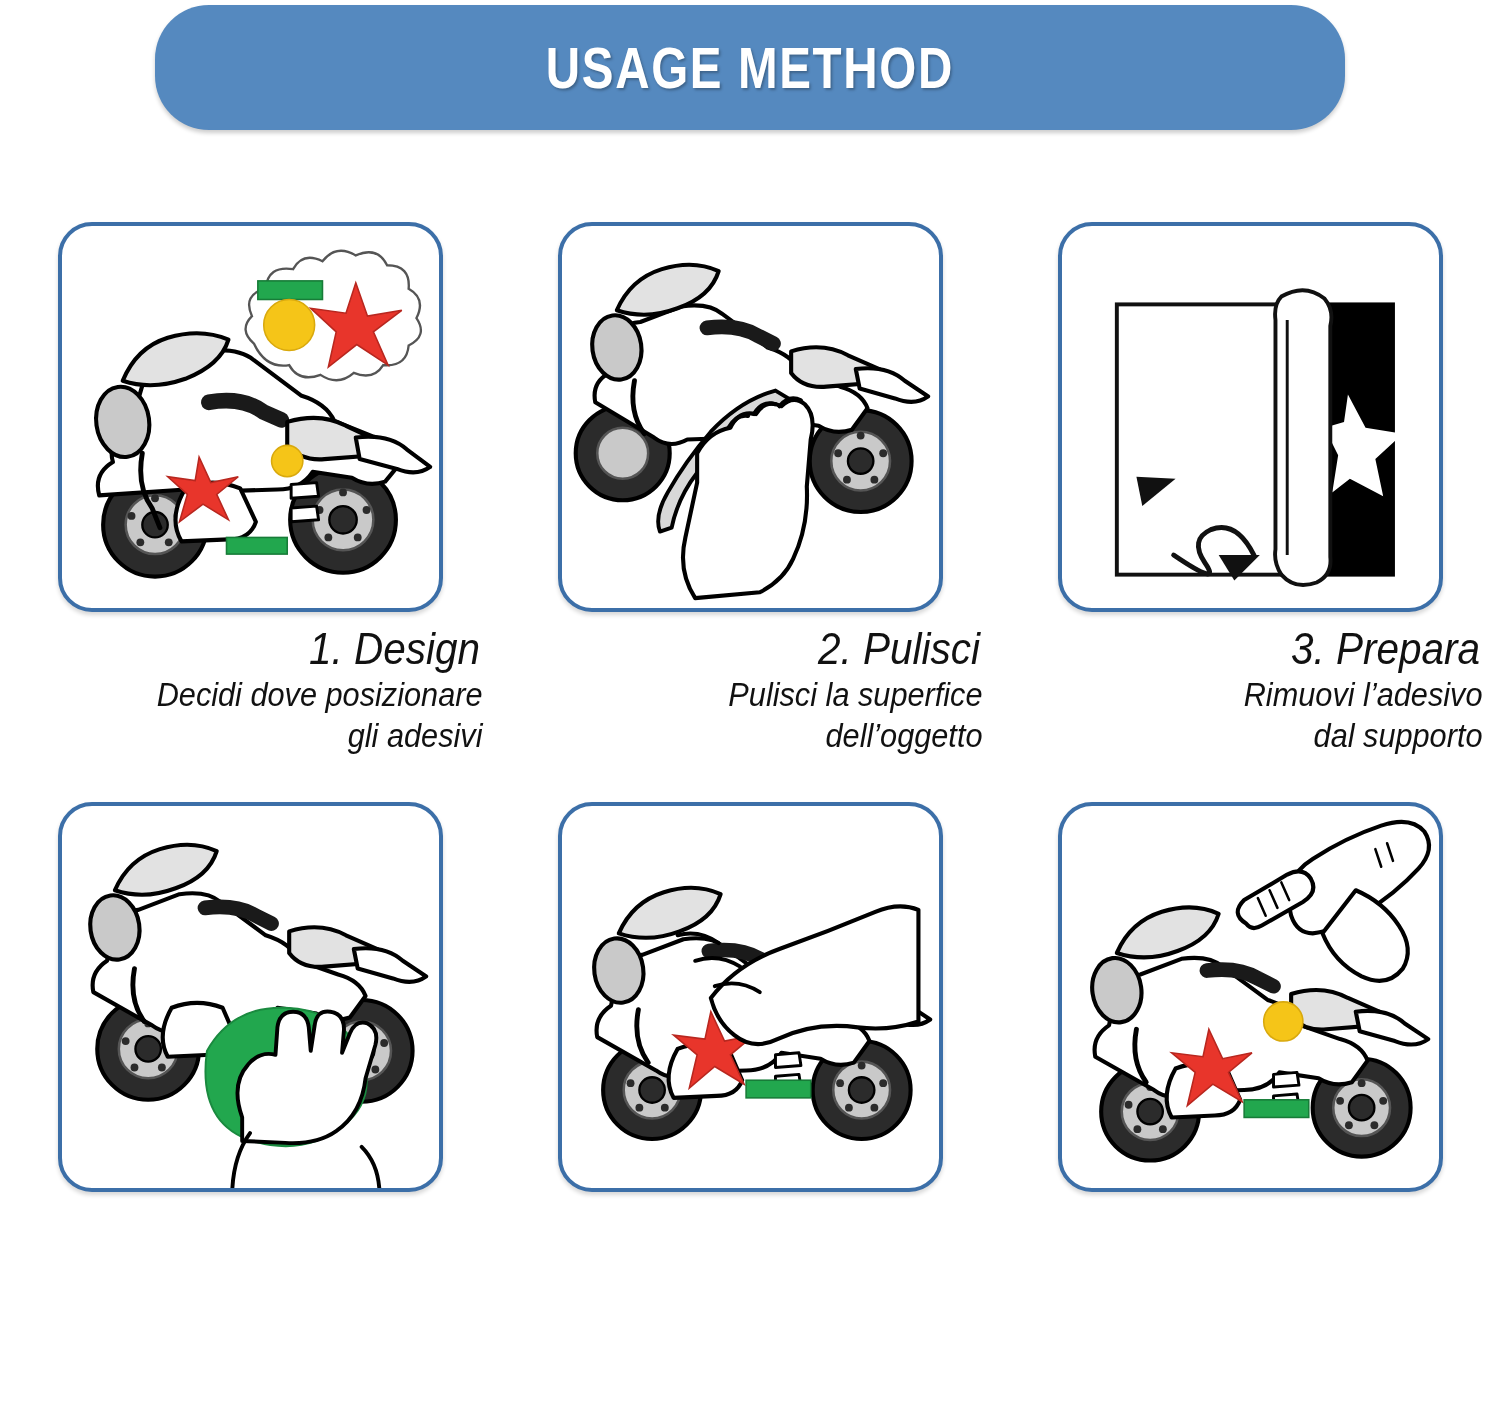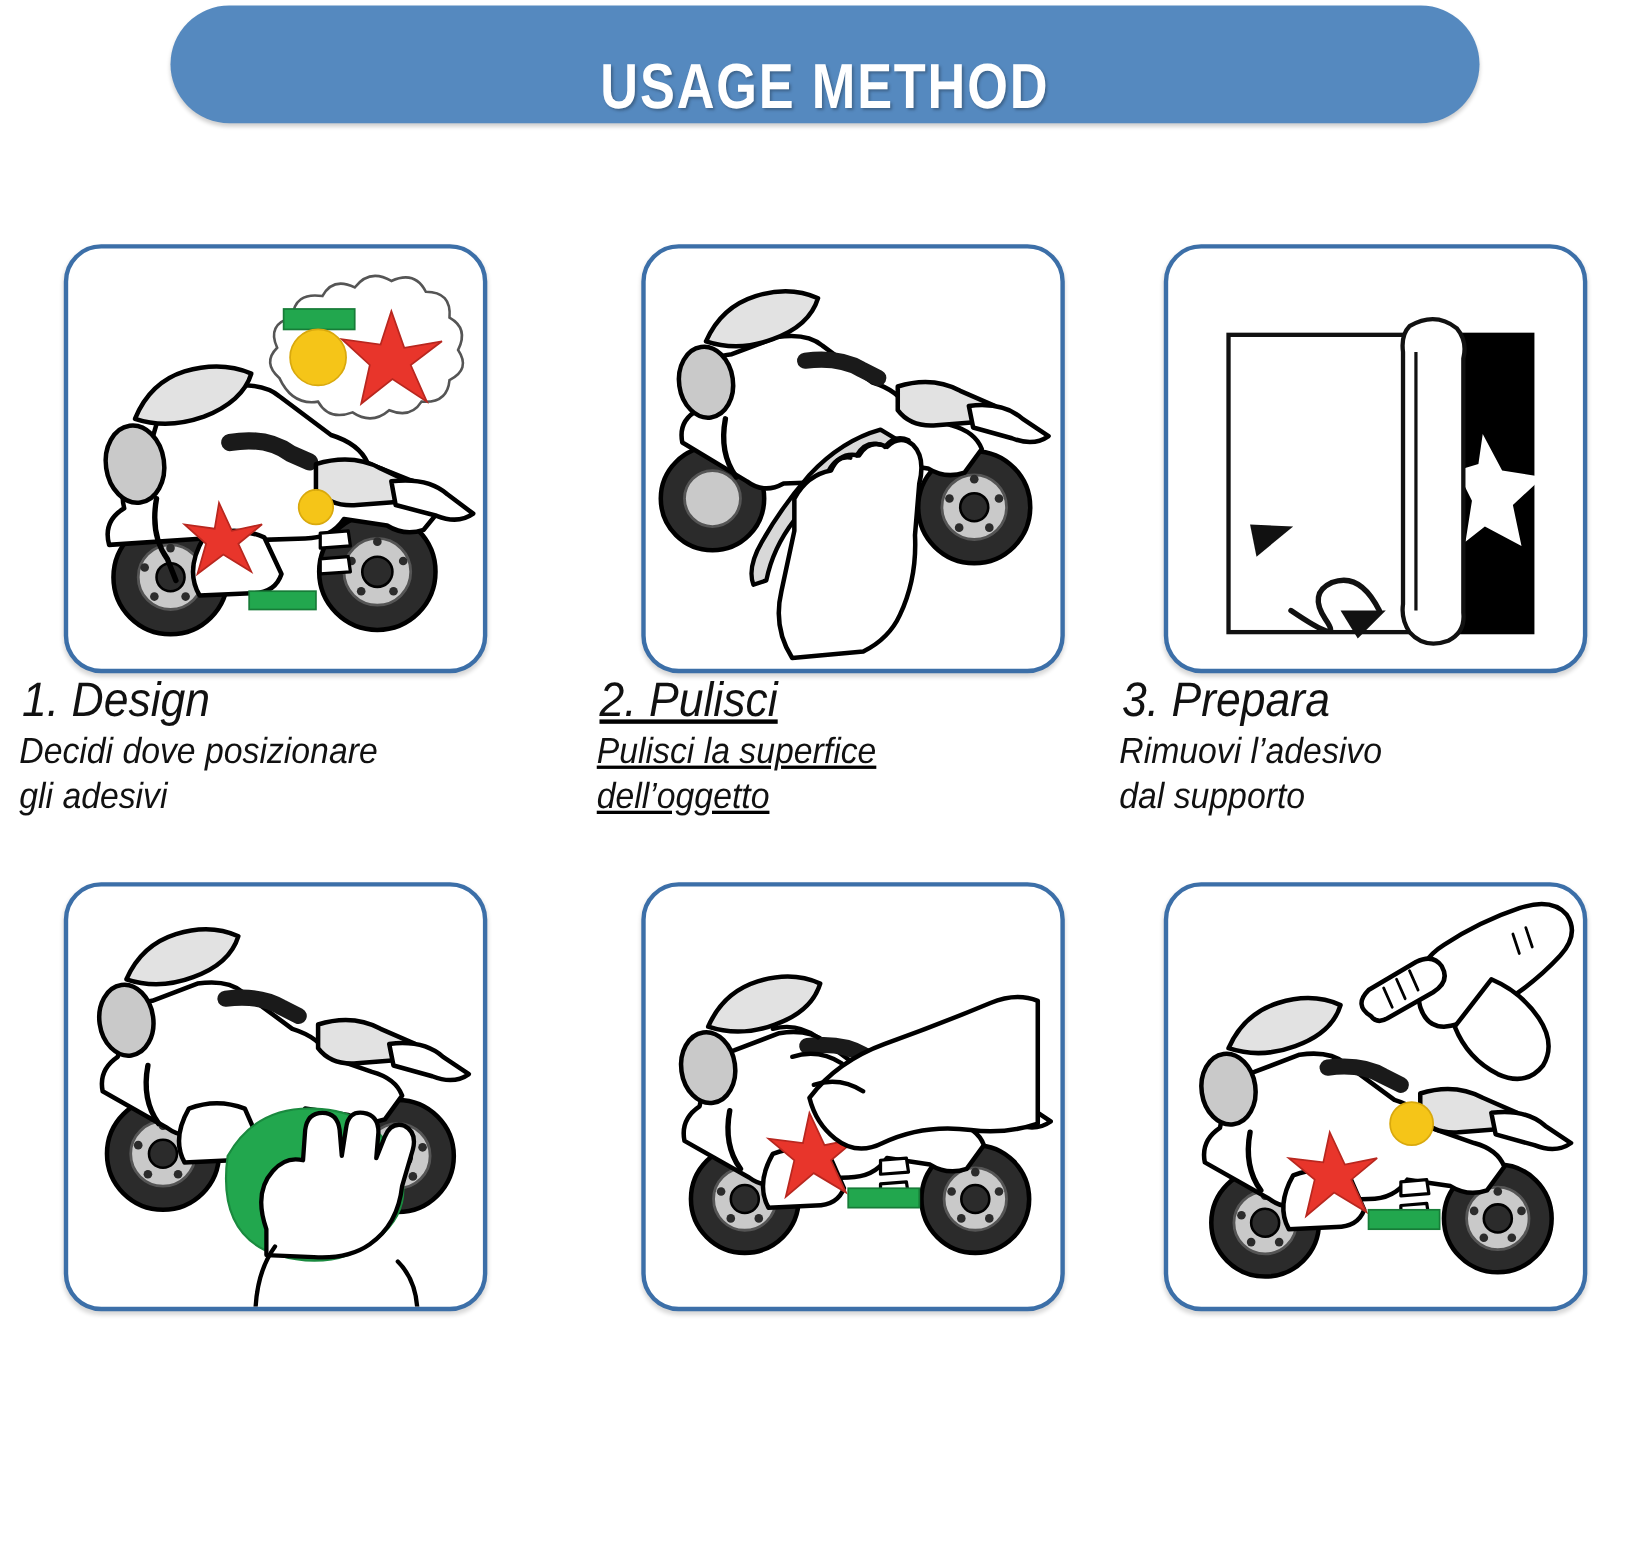--- a/index.html
+++ b/index.html
@@ -14,26 +14,26 @@
     overflow: hidden;
     position: relative;
   }
 
   
   #header-banner {
     position: absolute;
     left: 155px;
     top: 5px;
     width: 1190px;
-    height: 107px;
+    height: 125px;
     background: #5589BF;
     border-radius: 54px;
     box-shadow: 0 3px 4px rgba(0,0,0,0.20);
     display: flex;
-    align-items: flex-end;
+    align-items: center;
     justify-content: center;
   }
   #header-title {
     color: #ffffff;
     font-family: "Liberation Sans Narrow", "Liberation Sans", sans-serif;
     font-weight: bold;
     font-size: 58px;
     letter-spacing: 2px;
     transform: scaleX(0.82);
     text-shadow: 2px 2px 3px rgba(0,0,0,0.28);
@@ -46,21 +46,21 @@
     left: 0;
     top: 200px;
     width: 1500px;
     height: 1205px;
   }
   .step-cell {
     position: absolute;
     width: 500px;
   }
   .step-col-1 { left: 0px; }
-  .step-col-2 { left: 525px; text-decoration: underline; }
+  .step-col-2 { left: 500px; }
   .step-col-3 { left: 1000px; }
   .step-row-1 { top: 0px; }
   .step-row-2 { top: 580px; }
 
   .panel-frame {
     position: relative;
     margin: 22px auto 0 auto;
     width: 385px;
     height: 390px;
     border: 4px solid #3C6FA8;
@@ -72,21 +72,22 @@
   }
   .panel-frame svg {
     display: block;
     width: 100%;
     height: 100%;
   }
 
   
   .caption-block {
     width: 500px;
-    text-align: left;
+    text-align: right;
+    margin-top: 12px;
   }
   .step-title {
     font-family: "Liberation Sans Narrow", "Liberation Sans", sans-serif;
     font-style: italic;
     font-size: 44px;
     color: #111111;
     line-height: 1.12;
     transform: scaleX(0.92);
     white-space: nowrap;
   }

